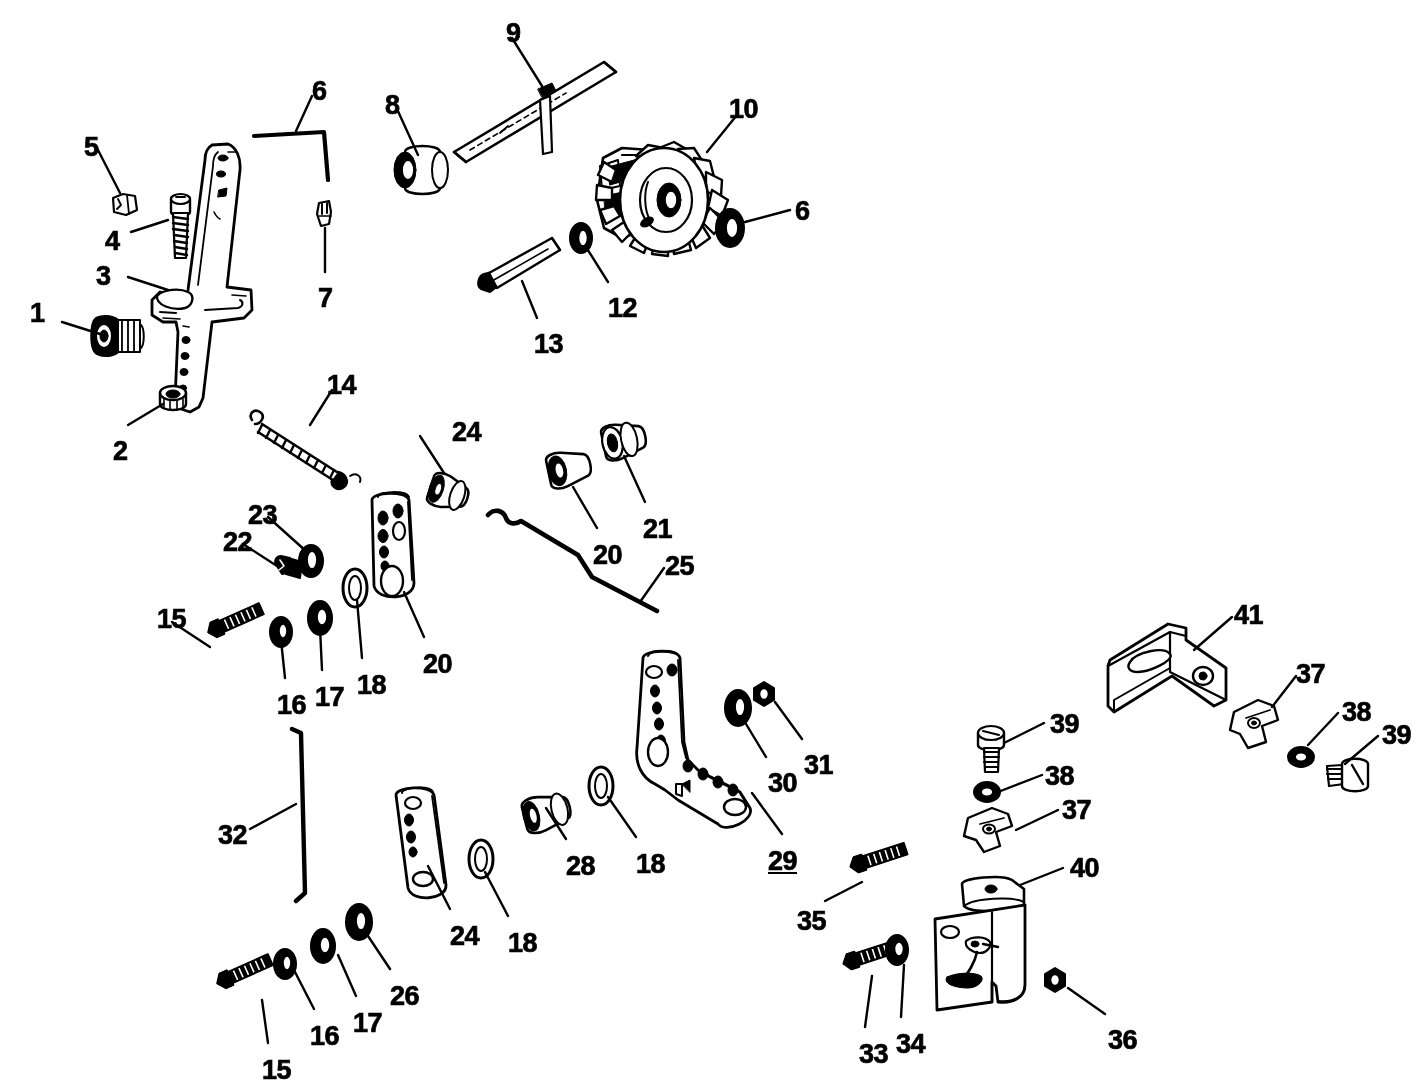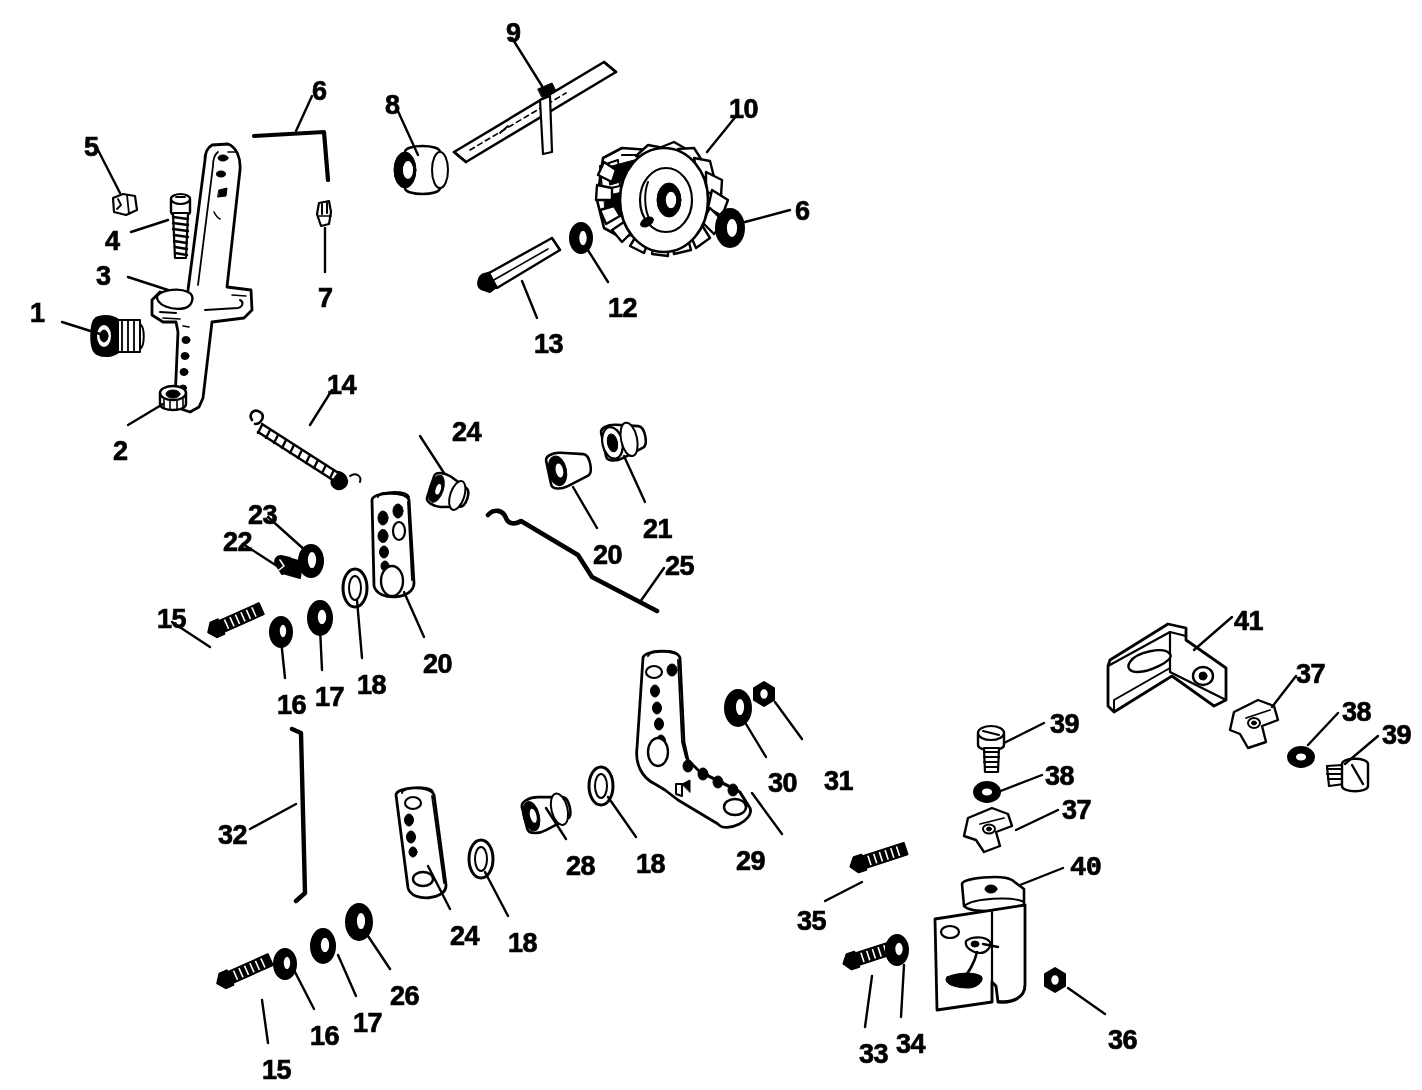--- a/index.html
+++ b/index.html
@@ -531,33 +531,33 @@
       <div class="callout" style="left: 423px; top: 651px;">20</div>
       <div class="callout" style="left: 593px; top: 542px;">20</div>
       <div class="callout" style="left: 643px; top: 516px;">21</div>
       <div class="callout" style="left: 223px; top: 529px;">22</div>
       <div class="callout" style="left: 248px; top: 502px;">23</div>
       <div class="callout" style="left: 408px; top: 419px; margin-left: 44px;">24</div>
       <div class="callout" style="left: 665px; top: 553px;">25</div>
       <div class="callout" style="left: 390px; top: 983px;">26</div>
       <div class="callout" style="left: 450px; top: 923px;">24</div>
       <div class="callout" style="left: 566px; top: 853px;">28</div>
-      <div class="callout" style="left: 736px; top: 848px;">29</div>
+      <div class="callout" style="left: 768px; top: 848px; text-decoration: underline;">29</div>
       <div class="callout" style="left: 768px; top: 770px;">30</div>
-      <div class="callout" style="left: 804px; top: 768px; margin-left: 20px;">31</div>
+      <div class="callout" style="left: 804px; top: 752px;">31</div>
       <div class="callout" style="left: 218px; top: 822px;">32</div>
       <div class="callout" style="left: 859px; top: 1041px;">33</div>
       <div class="callout" style="left: 896px; top: 1031px; text-align: center;">34</div>
       <div class="callout" style="left: 797px; top: 908px;">35</div>
       <div class="callout" style="left: 1108px; top: 1027px;">36</div>
       <div class="callout" style="left: 1062px; top: 797px;">37</div>
       <div class="callout" style="left: 1045px; top: 763px;">38</div>
       <div class="callout" style="left: 1050px; top: 711px;">39</div>
-      <div class="callout" style="left: 1070px; top: 855px; font-family: Liberation Mono, monospace;">40</div>
-      <div class="callout" style="left: 1234px; top: 602px; margin-top: 6px;">41</div>
+      <div class="callout" style="left: 1070px; top: 855px;">40</div>
+      <div class="callout" style="left: 1234px; top: 602px;">41</div>
       <div class="callout" style="left: 1296px; top: 661px;">37</div>
       <div class="callout" style="left: 1342px; top: 699px;">38</div>
       <div class="callout" style="left: 1382px; top: 722px;">39</div>
       <div class="callout" style="left: 636px; top: 851px;">18</div>
       <div class="callout" style="left: 508px; top: 930px;">18</div>
       <div class="callout" style="left: 262px; top: 1057px;">15</div>
       <div class="callout" style="left: 310px; top: 1023px;">16</div>
       <div class="callout" style="left: 353px; top: 1010px;">17</div>
     </div>
 

